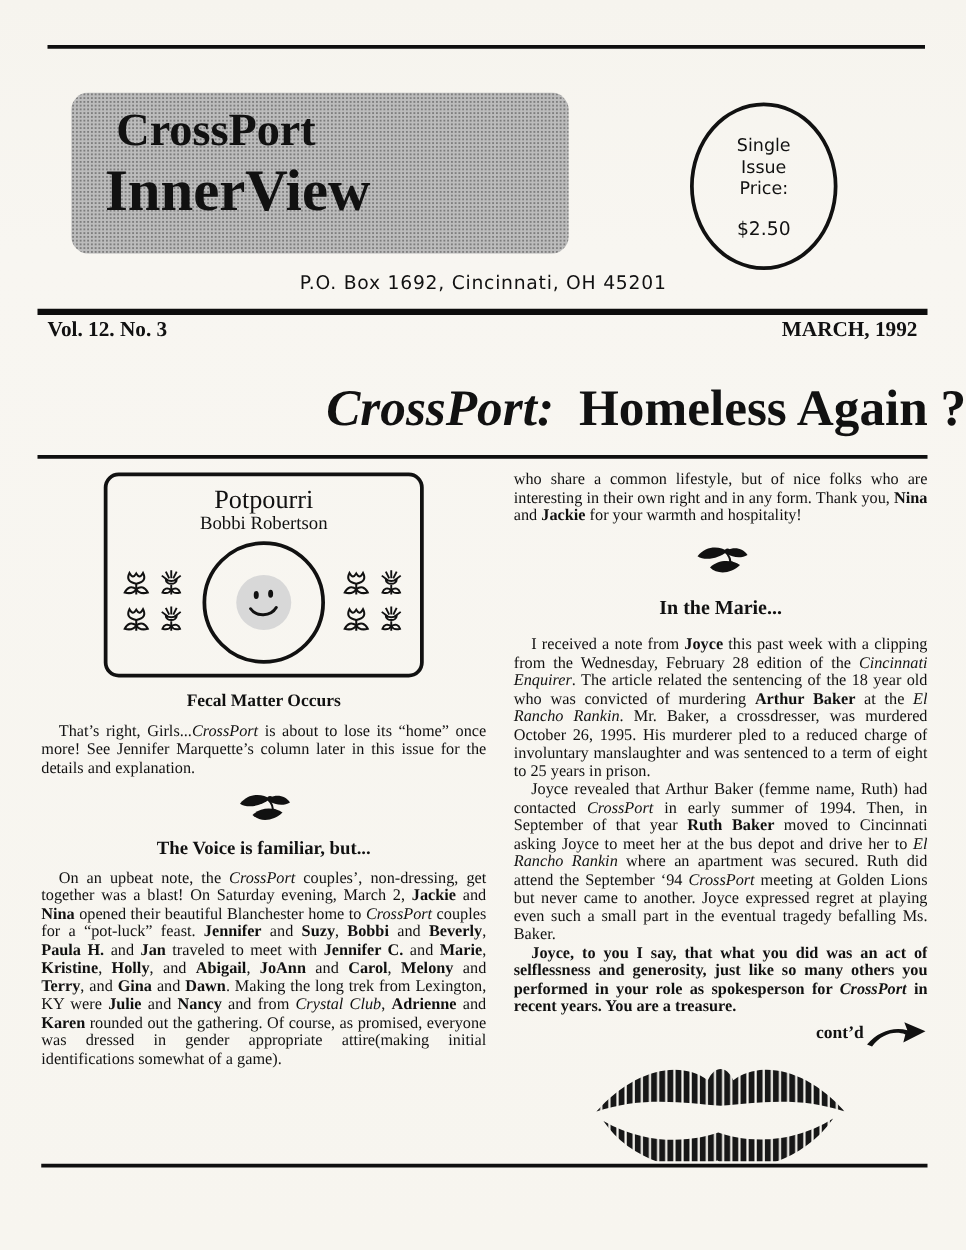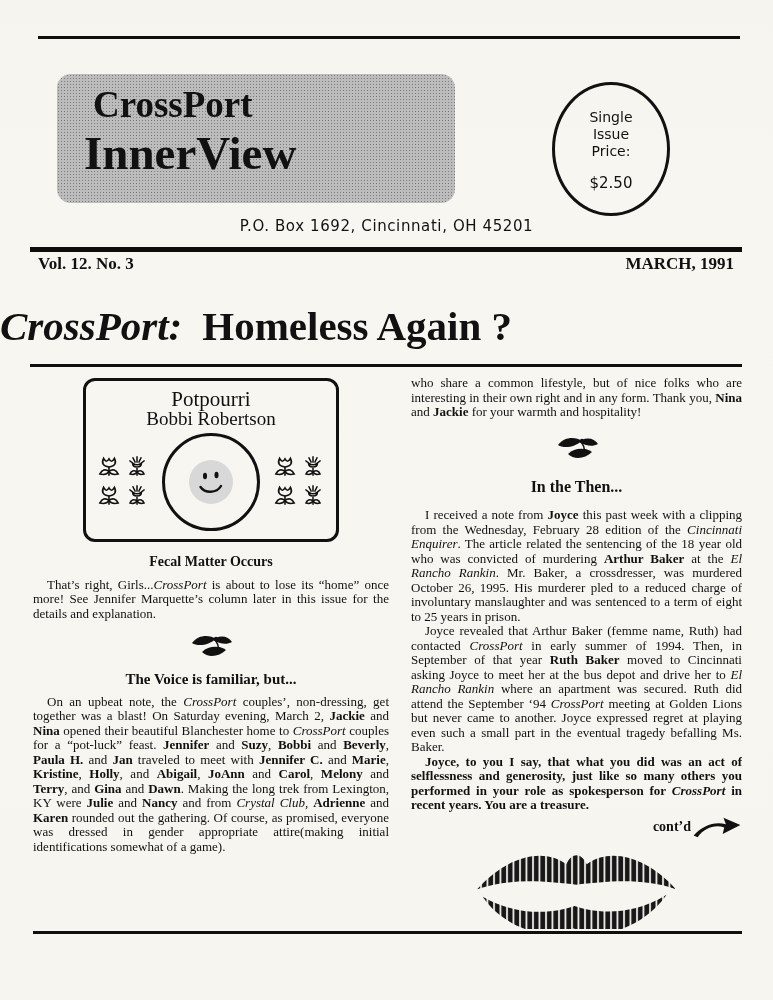--- a/index.html
+++ b/index.html
@@ -54,21 +54,21 @@
     padding:2px 8px 10px 8px;
   }
   .meeting-box{
     border:2px solid #0d0d0d;border-bottom:6px solid #0d0d0d;
     text-align:center;font-weight:bold;font-size:17px;
     padding:1px 0 2px 0;
   }
 
   
   .headline{
-    position:absolute;top:301px;left:0;width:773px;text-align:left;
+    position:absolute;top:301px;left:0;width:773px;text-align:right;
     font-size:41px;font-weight:bold;line-height:50px;margin:0;
   }
   .hl-italic{font-style:italic;margin-right:20px;}
 
   
   .columns{
     position:absolute;left:33px;right:31px;top:376px;height:553px;
     display:flex;gap:22px;overflow:hidden;
   }
   .col{font-size:13px;line-height:14.5px;text-align:justify;}
@@ -81,21 +81,21 @@
   .sec-heading{text-align:center;font-weight:bold;font-size:14px;margin:0;}
   .media-heading{font-size:16px;}
 
   
   .pp-box{
     width:238px;margin:2px auto 0 auto;
     border:3px solid #111;border-radius:12px;
     padding:7px 6px 8px 6px;text-align:center;
   }
   .pp-title{font-size:21px;line-height:23px;}
-  .pp-byline{font-size:19px;line-height:16px;}
+  .pp-byline{font-size:15px;line-height:16px;}
   .pp-art{display:flex;align-items:center;justify-content:space-between;margin-top:6px;padding:0 4px;}
   .flower-grid{display:grid;grid-template-columns:26px 26px;grid-auto-rows:27px;gap:2px;}
   .big-circle{
     width:92px;height:92px;border:3px solid #111;border-radius:50%;
     display:flex;align-items:center;justify-content:center;flex:none;
   }
 
   .divider{display:block;margin:11px auto 10px auto;width:46px;height:30px;}
   .divider-r{margin:14px auto 13px auto;}
   .heading-gap{margin-top:13px;margin-bottom:8px;}
@@ -169,21 +169,21 @@
       <div>Issue</div>
       <div>Price:</div>
       <div class="price-amount">$2.50</div>
     </div>
     <div class="address">P.O. Box 1692, Cincinnati, OH 45201</div>
   </header>
 
   <div class="issue-bar">
     <div class="vol-row">
       <span>Vol. 12. No. 3</span>
-      <span>MARCH, 1991</span>
+      <span>MARCH, 1992</span>
     </div>
   </div>
 
   <h1 class="headline">
     <span class="hl-italic">CrossPort:</span><span>Homeless Again ?</span>
   </h1>
   <div class="rule headline-rule"></div>
 
   <div class="columns">
 
@@ -239,21 +239,21 @@
       <p><span>On an upbeat note, the </span><span class="i">CrossPort</span><span> couples’, non-dressing, get together was a blast! On Saturday evening, March 2, </span><span class="b">Jackie</span><span> and </span><span class="b">Nina</span><span>  opened their beautiful Blanchester home to </span><span class="i">CrossPort</span><span> couples for a “pot-luck” feast. </span><span class="b">Jennifer</span><span> and </span><span class="b">Suzy</span><span>, </span><span class="b">Bobbi</span><span> and </span><span class="b">Beverly</span><span>, </span><span class="b">Paula H.</span><span> and </span><span class="b">Jan</span><span> traveled to meet with </span><span class="b">Jennifer C.</span><span> and </span><span class="b">Marie</span><span>, </span><span class="b">Kristine</span><span>, </span><span class="b">Holly</span><span>, and </span><span class="b">Abigail</span><span>, </span><span class="b">JoAnn</span><span> and </span><span class="b">Carol</span><span>, </span><span class="b">Melony</span><span> and  </span><span class="b">Terry</span><span>, and </span><span class="b">Gina</span><span> and </span><span class="b">Dawn</span><span>. Making the long trek from Lexington, KY were </span><span class="b">Julie</span><span> and </span><span class="b">Nancy</span><span> and from </span><span class="i">Crystal Club</span><span>, </span><span class="b">Adrienne</span><span> and </span><span class="b">Karen</span><span> rounded out the gathering. Of course, as promised, everyone was dressed in gender appropriate attire(making initial identifications somewhat of a game).</span></p>
     </div>
 
     <div class="col col-right">
       <p class="no-indent"><span>who share a common lifestyle, but of nice folks who are interesting  in their own right and in any form.  Thank you, </span><span class="b">Nina</span><span> and </span><span class="b">Jackie</span><span> for your warmth and hospitality!</span></p>
 
       <svg class="divider divider-r" width="46" height="30">
           <use href="#sym-leaves"></use>
         </svg>
 
-      <h3 class="sec-heading media-heading media-gap">In the Then...</h3>
+      <h3 class="sec-heading media-heading media-gap">In the Marie...</h3>
       <p><span>I received a note from </span><span class="b">Joyce</span><span>  this past week with a clipping from the Wednesday, February 28 edition of the </span><span class="i">Cincinnati Enquirer</span><span>. The article related the sentencing of the 18 year old who was convicted of murdering </span><span class="b">Arthur Baker</span><span> at the </span><span class="i">El Rancho Rankin</span><span>. Mr. Baker, a crossdresser, was murdered October 26, 1995. His murderer pled to a reduced charge of involuntary manslaughter and was sentenced to a term of eight to 25 years in prison.</span></p>
       <p><span>Joyce revealed that Arthur Baker (femme name, Ruth) had contacted </span><span class="i">CrossPort</span><span> in early summer of 1994. Then, in September of that year  </span><span class="b">Ruth Baker</span><span> moved to Cincinnati asking Joyce to meet her at the bus depot and drive her to </span><span class="i">El Rancho Rankin</span><span> where an apartment was secured. Ruth did attend the September ‘94 </span><span class="i">CrossPort</span><span> meeting at Golden Lions but never came to another. Joyce expressed regret at playing even such a small part in the eventual tragedy befalling Ms. Baker.</span></p>
       <p><span class="b">Joyce, to you I say, that what you did was an act of selflessness and generosity, just like so many others you performed in your role as spokesperson for </span><span class="b i">CrossPort</span><span class="b"> in recent years. You are a treasure.</span></p>
 
       <div class="contd">
         <span>cont’d</span>
         <svg width="50" height="23">
             <use href="#sym-arrow"></use>
           </svg>
       </div>

